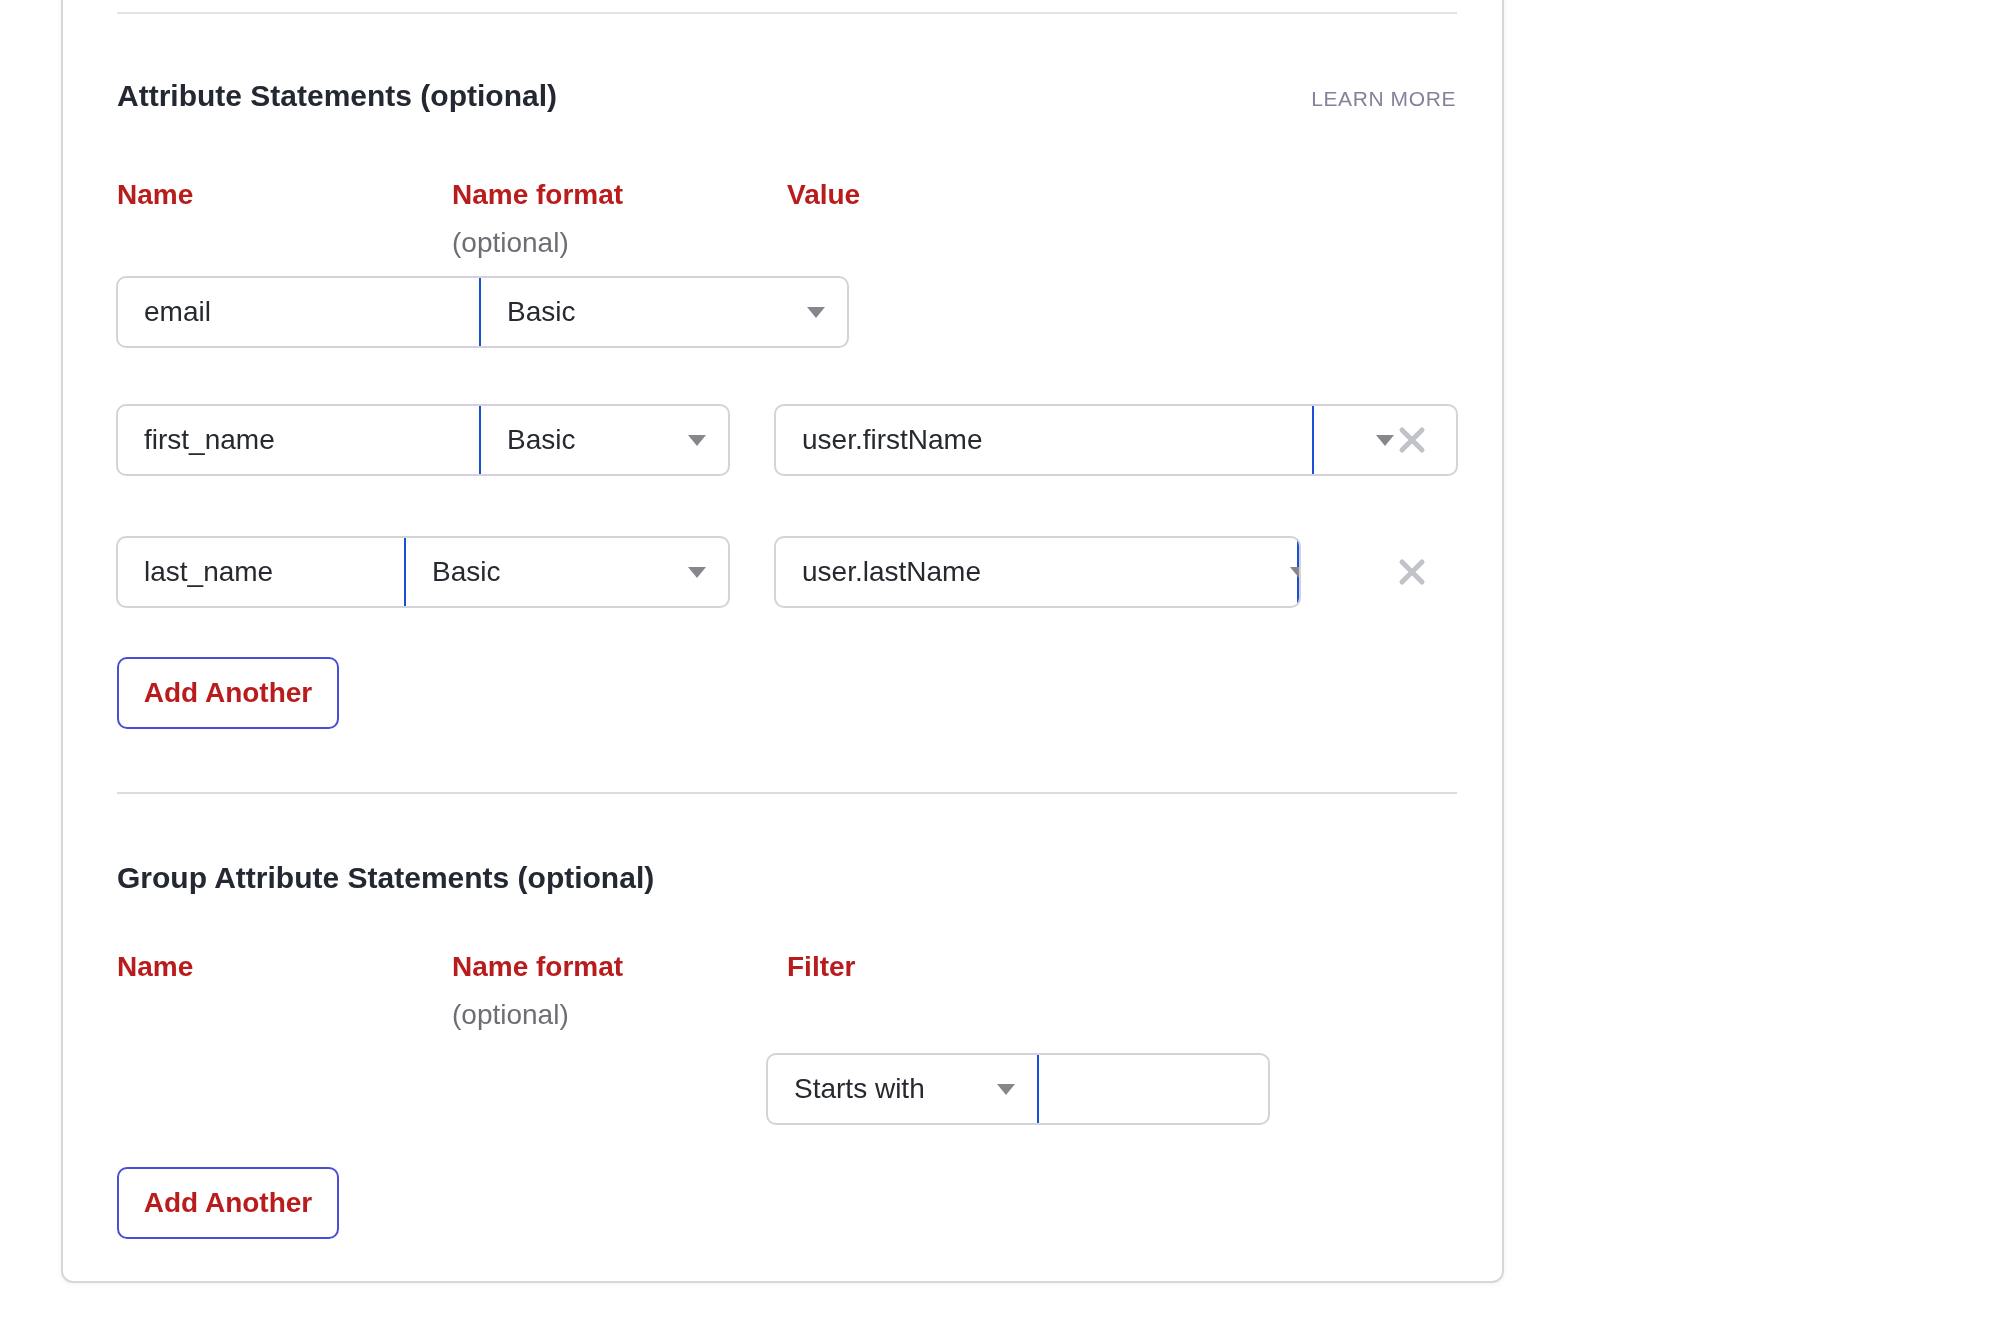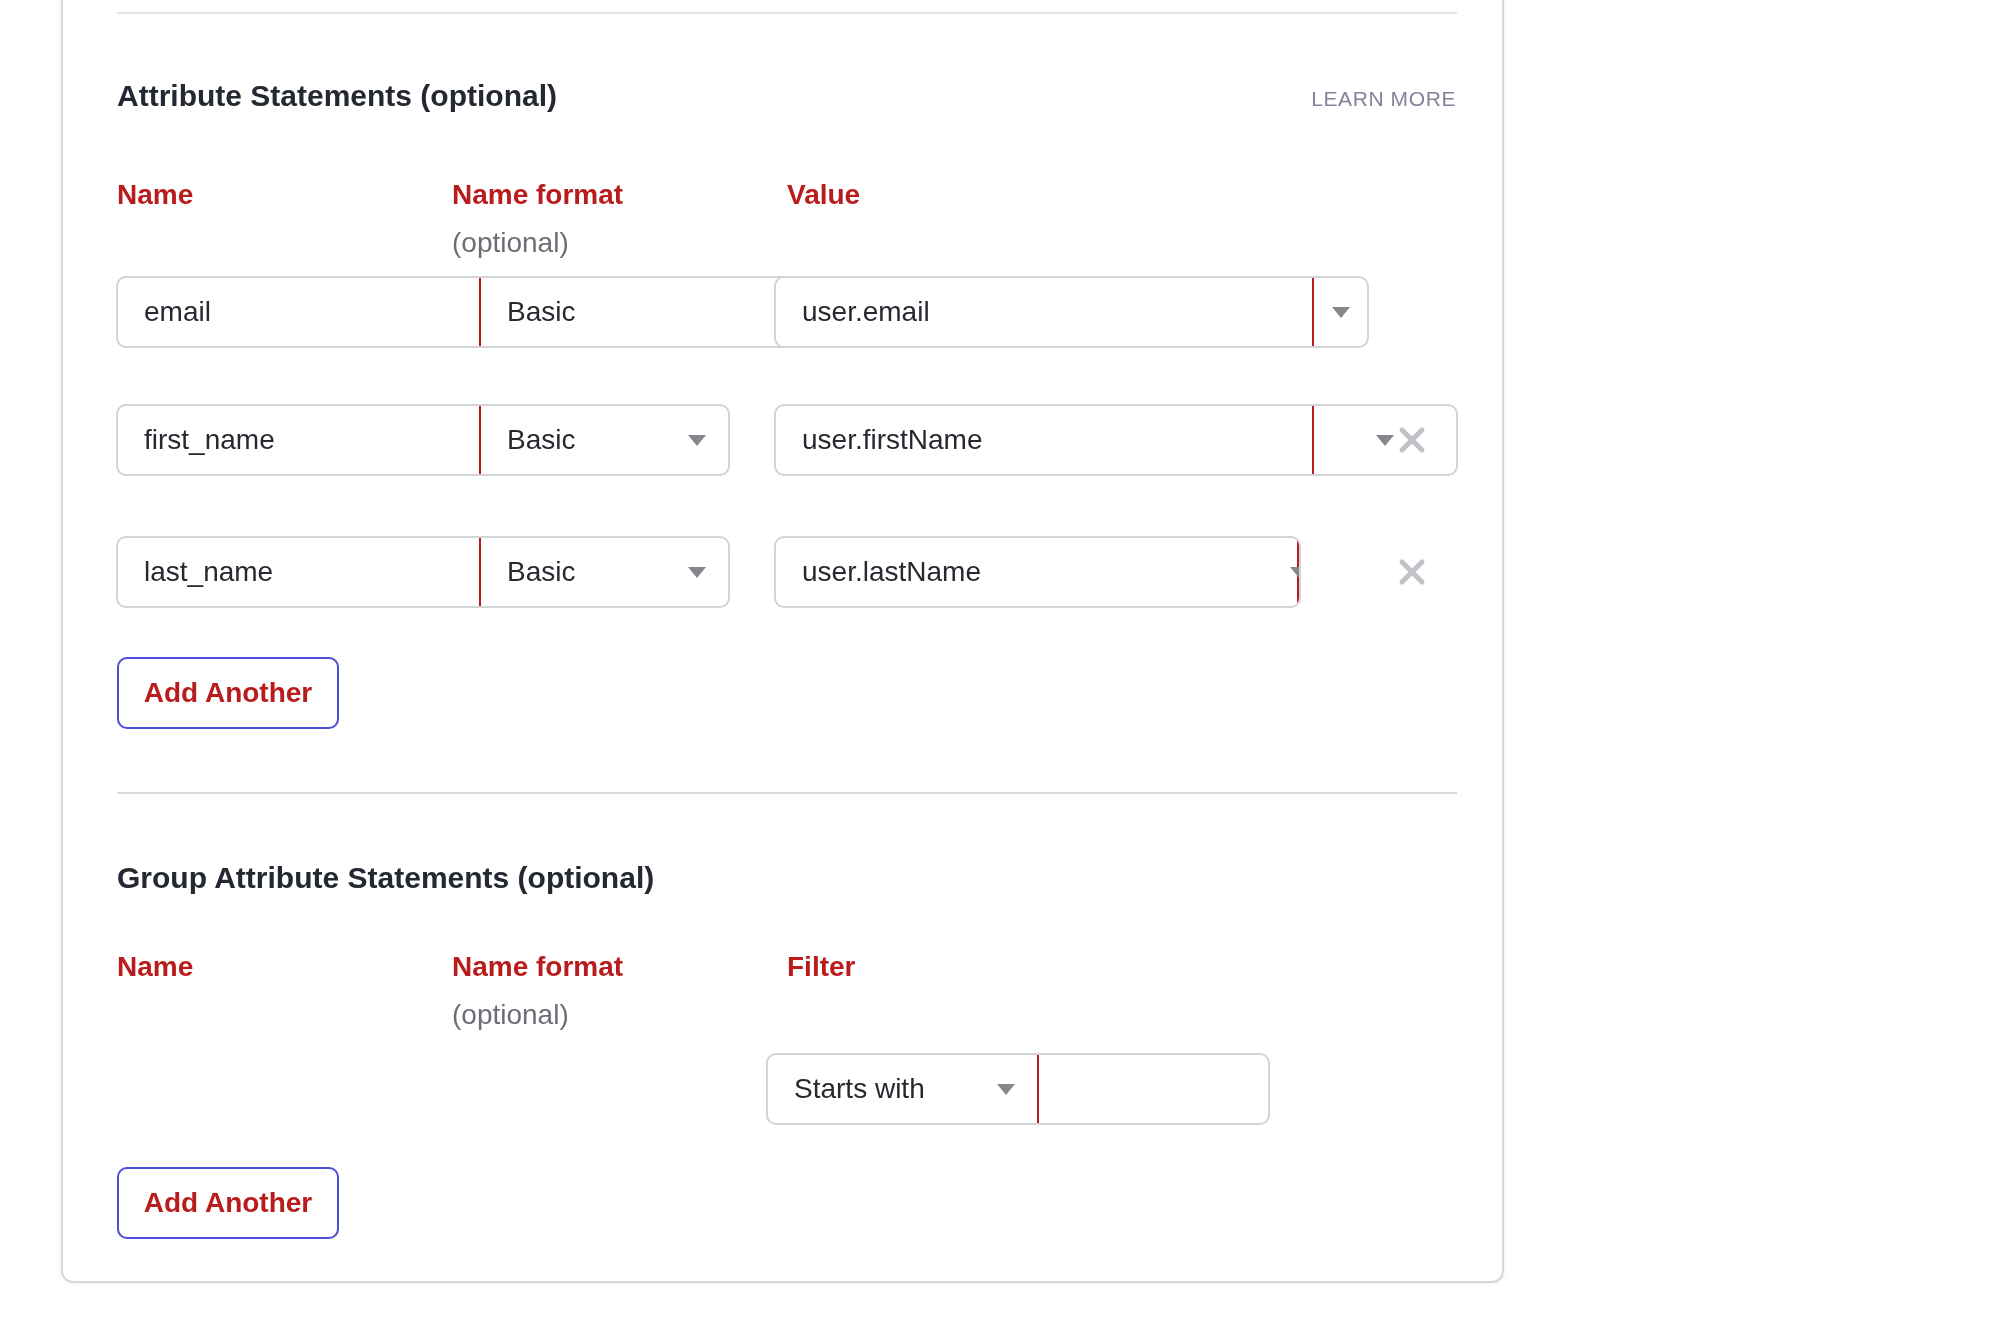--- a/index.html
+++ b/index.html
@@ -65,21 +65,21 @@
     border:2px solid #d3d3d8;
     border-radius:10px;
     overflow:hidden;
   }
   .seg {
     position:relative;
     height:100%;
     display:flex;
     align-items:center;
   }
-  .seg + .seg { border-left:2px solid #b91c1c; }
+  .seg + .seg { border-left:2px solid #1d4ed8; }
   .seg input {
     width:100%;
     border:none; outline:none;
     background:transparent;
     font-family:"Liberation Sans", sans-serif;
     font-size:28px;
     color:#26292f;
     padding:0 18px 0 26px;
   }
   .seg .seg-text {
@@ -138,28 +138,20 @@
 
   <div class="combo" style="left:53px; top:314px; width:733px;">
     <div class="seg" style="width:361px;">
       <input type="text" value="email" style="">
     </div>
     <div class="seg" style="flex:1;">
       <span class="seg-text">Basic</span>
       <span class="caret"></span>
     </div>
   </div>
-  <div class="combo" style="left:711px; top:314px; width:595px;">
-    <div class="seg" style="width:536px;">
-      <input type="text" value="user.email" style="">
-    </div>
-    <div class="seg" style="flex:1;">
-      <span class="caret caret-center"></span>
-    </div>
-  </div>
 
   <div class="combo" style="left:53px; top:442px; width:614px;">
     <div class="seg" style="width:361px;">
       <input type="text" value="first_name" style="">
     </div>
     <div class="seg" style="flex:1;">
       <span class="seg-text">Basic</span>
       <span class="caret"></span>
     </div>
   </div>
@@ -172,21 +164,21 @@
     </div>
   </div>
   <div class="remove-btn" style="left:1331px; top:460px;">
     <svg width="32" height="32" viewBox="0 0 32 32">
       <line x1="6" y1="6" x2="26" y2="26" stroke="#c1c3c8" stroke-width="5" stroke-linecap="round"></line>
       <line x1="26" y1="6" x2="6" y2="26" stroke="#c1c3c8" stroke-width="5" stroke-linecap="round"></line>
     </svg>
   </div>
 
   <div class="combo" style="left:53px; top:574px; width:614px;">
-    <div class="seg" style="width:361px;">
+    <div class="seg" style="width:286px;">
       <input type="text" value="last_name" style="">
     </div>
     <div class="seg" style="flex:1;">
       <span class="seg-text">Basic</span>
       <span class="caret"></span>
     </div>
   </div>
   <div class="combo" style="left:711px; top:574px; width:527px;">
     <div class="seg" style="width:536px;">
       <input type="text" value="user.lastName" style="">

